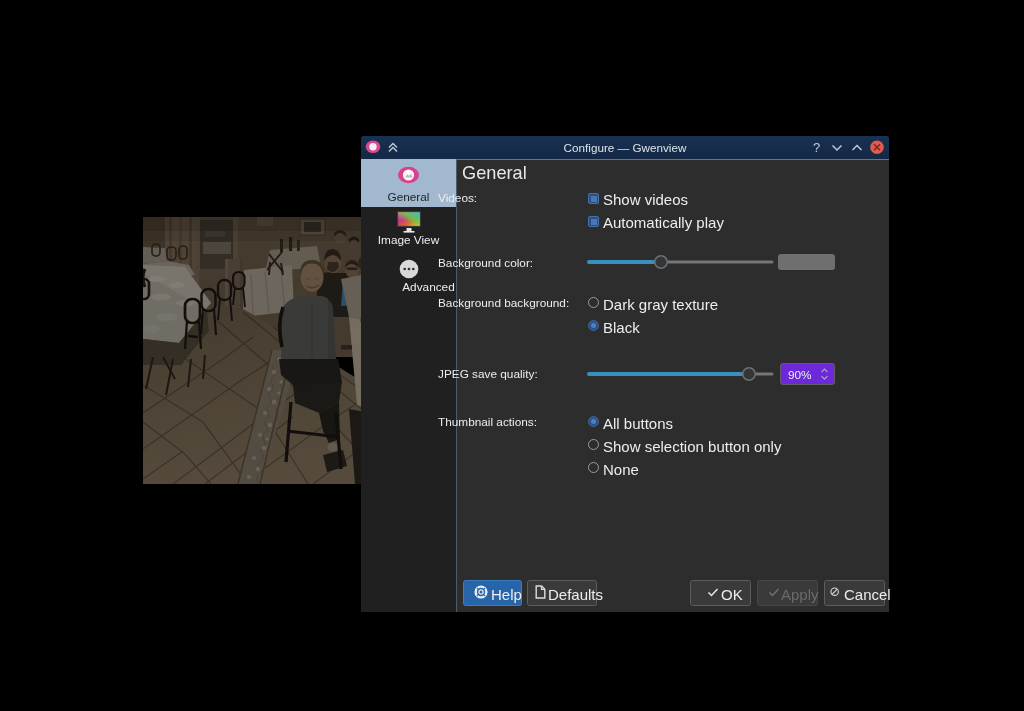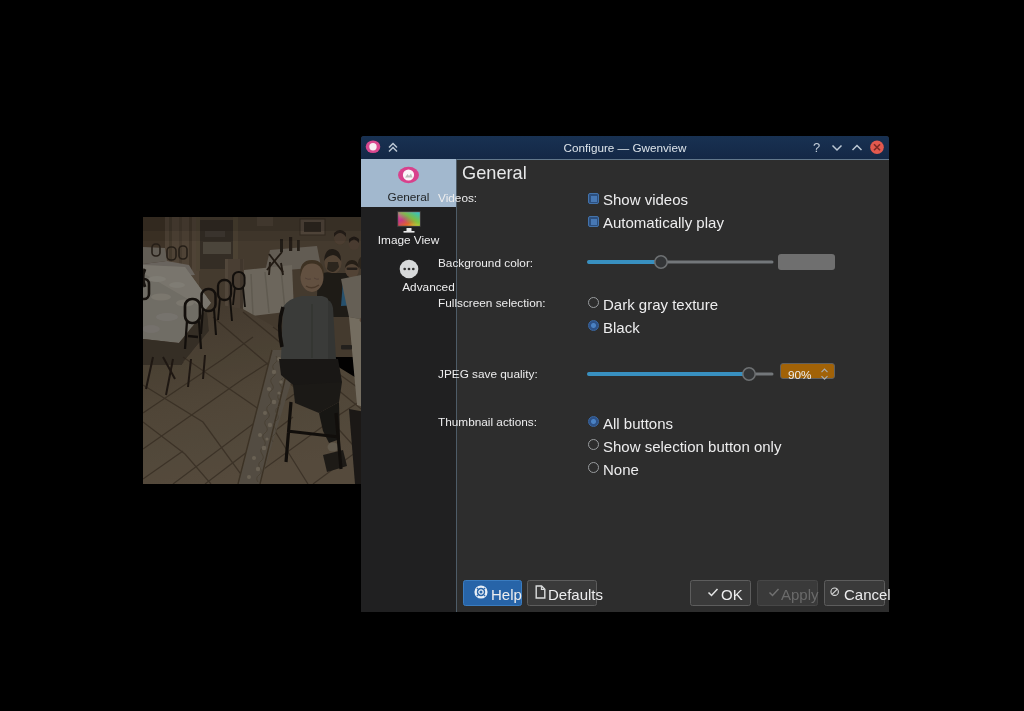--- a/index.html
+++ b/index.html
@@ -282,33 +282,33 @@
   <div class="abs ctl" style="left:242px;top:78px;">Automatically play</div>
 
   <div class="abs lbl" style="top:120px;">Background color:</div>
   <svg class="abs" style="left:226px;top:118px" width="190" height="16" viewBox="0 0 190 16">
     <line x1="2" y1="8" x2="185" y2="8" stroke="#73777a" stroke-width="3" stroke-linecap="round"></line>
     <line x1="2" y1="8" x2="74" y2="8" stroke="#3890c0" stroke-width="4" stroke-linecap="round"></line>
     <circle cx="74" cy="8" r="6.2" fill="#333537" stroke="#6d7072" stroke-width="1.5"></circle>
   </svg>
   <div class="abs" style="left:417px;top:118px;width:57px;height:16px;background:#6f6f6f;border-radius:3px;"></div>
 
-  <div class="abs lbl" style="top:160px;">Fullscreen selection:</div>
+  <div class="abs lbl" style="top:160px;">Background background:</div>
   <div class="abs radio" style="left:227px;top:161px;border:1.3px solid #999c9e;"></div>
   <div class="abs ctl" style="left:242px;top:160px;">Dark gray texture</div>
   <div class="abs radio" style="left:227px;top:184px;border:1.3px solid #3a68a2;background:radial-gradient(circle,#4a82c4 0 2px,#2d5187 3px 100%);"></div>
   <div class="abs ctl" style="left:242px;top:183px;">Black</div>
 
   <div class="abs lbl" style="top:231px;">JPEG save quality:</div>
   <svg class="abs" style="left:226px;top:230px" width="190" height="16" viewBox="0 0 190 16">
     <line x1="2" y1="8" x2="185" y2="8" stroke="#73777a" stroke-width="3" stroke-linecap="round"></line>
     <line x1="2" y1="8" x2="162" y2="8" stroke="#3890c0" stroke-width="4" stroke-linecap="round"></line>
     <circle cx="162" cy="8" r="6.2" fill="#333537" stroke="#6d7072" stroke-width="1.5"></circle>
   </svg>
-  <div class="abs" style="left:419px;top:227px;width:55px;height:16px;background:#a16207;border:1px solid #606060;border-radius:3px;box-sizing:border-box;text-align:right;">
+  <div class="abs" style="left:419px;top:227px;width:55px;height:22px;background:#6d28d9;border:1px solid #606060;border-radius:3px;box-sizing:border-box;text-align:right;">
     <span style="position:absolute;left:7px;top:4px;font-size:11.8px;color:#eceded;">90%</span>
     <svg style="position:absolute;right:5px;top:4px" width="9" height="13" viewBox="0 0 9 13">
       <path d="M1.5 4.2 L4.5 1.2 L7.5 4.2" stroke="#a9acae" stroke-width="1.2" fill="none"></path>
       <path d="M1.5 8.2 L4.5 11.2 L7.5 8.2" stroke="#a9acae" stroke-width="1.2" fill="none"></path>
     </svg>
   </div>
 
   <div class="abs lbl" style="top:279px;">Thumbnail actions:</div>
   <div class="abs radio" style="left:227px;top:280px;border:1.3px solid #3a68a2;background:radial-gradient(circle,#4a82c4 0 2px,#2d5187 3px 100%);"></div>
   <div class="abs ctl" style="left:242px;top:279px;">All buttons</div>

